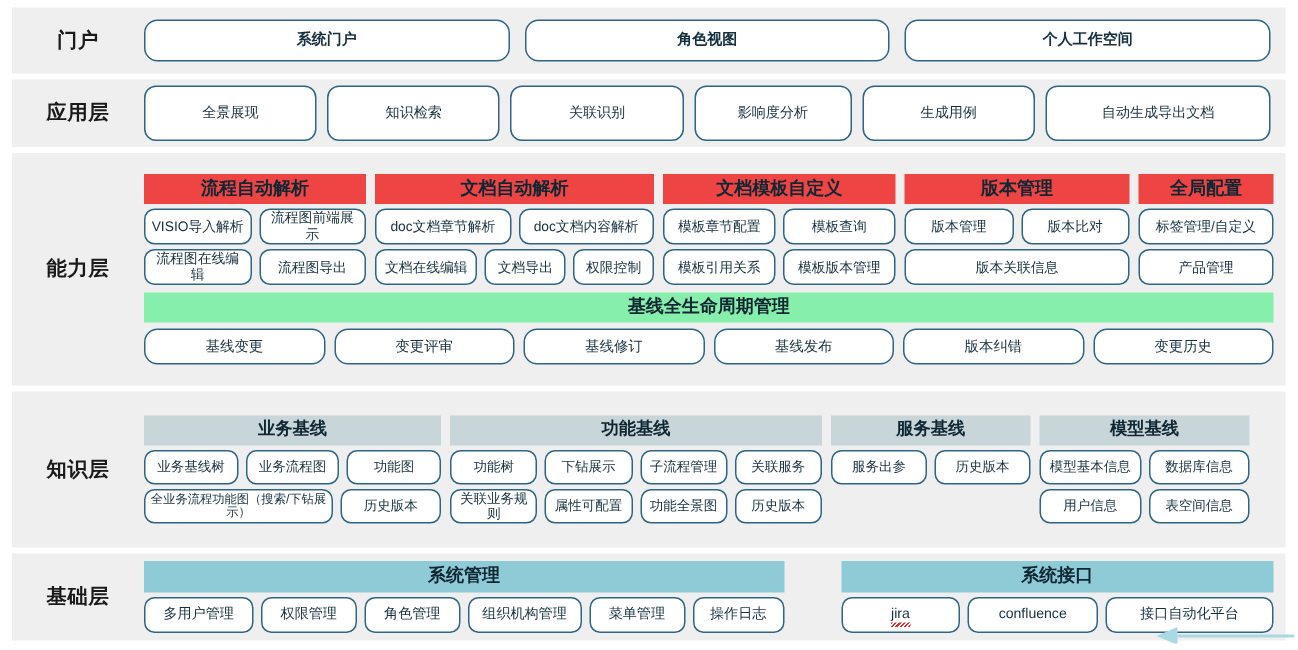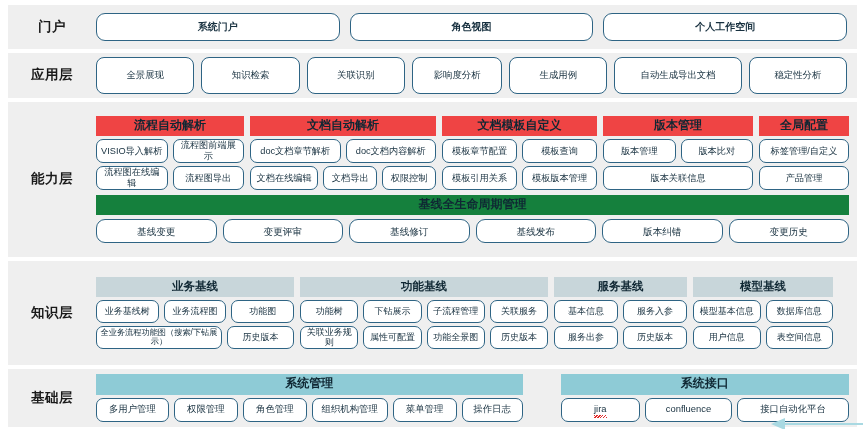--- a/index.html
+++ b/index.html
@@ -107,21 +107,21 @@
     text-align: center;
     padding: 3px 0 4px;
     line-height: 1.1;
   }
   .group-head.gray { background: #c8d6da; }
 
   .group .row .pill { height: 24px; }
 
   
   .fullwide { display: flex; flex-direction: column; gap: 4px; }
-  .fullwide .group-head { background: #15803d; }
+  .fullwide .group-head { background: #86efac; }
   .fullwide .row { gap: 6px; }
   .fullwide .pill { flex: 1 1 0; height: 24px; font-size: 9.6px; border-radius: 9px; }
 
   
   #layer-know { top: 261px; height: 104px; }
   #layer-know .layer-body { padding-right: 24px; gap: 4px; }
   #layer-know .group-head { background: #c8d6da; font-size: 11.5px; }
   #layer-know .pill { height: 23px; font-size: 9px; }
 
   
@@ -171,21 +171,20 @@
   <div class="layer" id="layer-app">
     <div class="layer-label">应用层</div>
     <div class="layer-body">
       <div class="row">
         <div class="pill" style="flex:1 1 0">全景展现</div>
         <div class="pill" style="flex:1 1 0">知识检索</div>
         <div class="pill" style="flex:1 1 0">关联识别</div>
         <div class="pill" style="flex:0.9 1 0">影响度分析</div>
         <div class="pill" style="flex:1 1 0">生成用例</div>
         <div class="pill" style="flex:1.35 1 0">自动生成导出文档</div>
-        <div class="pill" style="flex:1 1 0">稳定性分析</div>
       </div>
     </div>
   </div>
 
   <div class="layer" id="layer-cap">
     <div class="layer-label">能力层</div>
     <div class="layer-body">
 
       <div class="groupset">
 
@@ -294,24 +293,20 @@
             <div class="pill" style="flex:1 1 0">关联业务规则</div>
             <div class="pill" style="flex:1 1 0">属性可配置</div>
             <div class="pill" style="flex:1 1 0">功能全景图</div>
             <div class="pill" style="flex:1 1 0">历史版本</div>
           </div>
         </div>
 
         <div class="group" style="flex:0 0 133px">
           <div class="group-head gray">服务基线</div>
           <div class="row">
-            <div class="pill" style="flex:1 1 0">基本信息</div>
-            <div class="pill" style="flex:1 1 0">服务入参</div>
-          </div>
-          <div class="row">
             <div class="pill" style="flex:1 1 0">服务出参</div>
             <div class="pill" style="flex:1 1 0">历史版本</div>
           </div>
         </div>
 
         <div class="group" style="flex:1 1 0">
           <div class="group-head gray">模型基线</div>
           <div class="row">
             <div class="pill" style="flex:1 1 0">模型基本信息</div>
             <div class="pill" style="flex:1 1 0">数据库信息</div>

